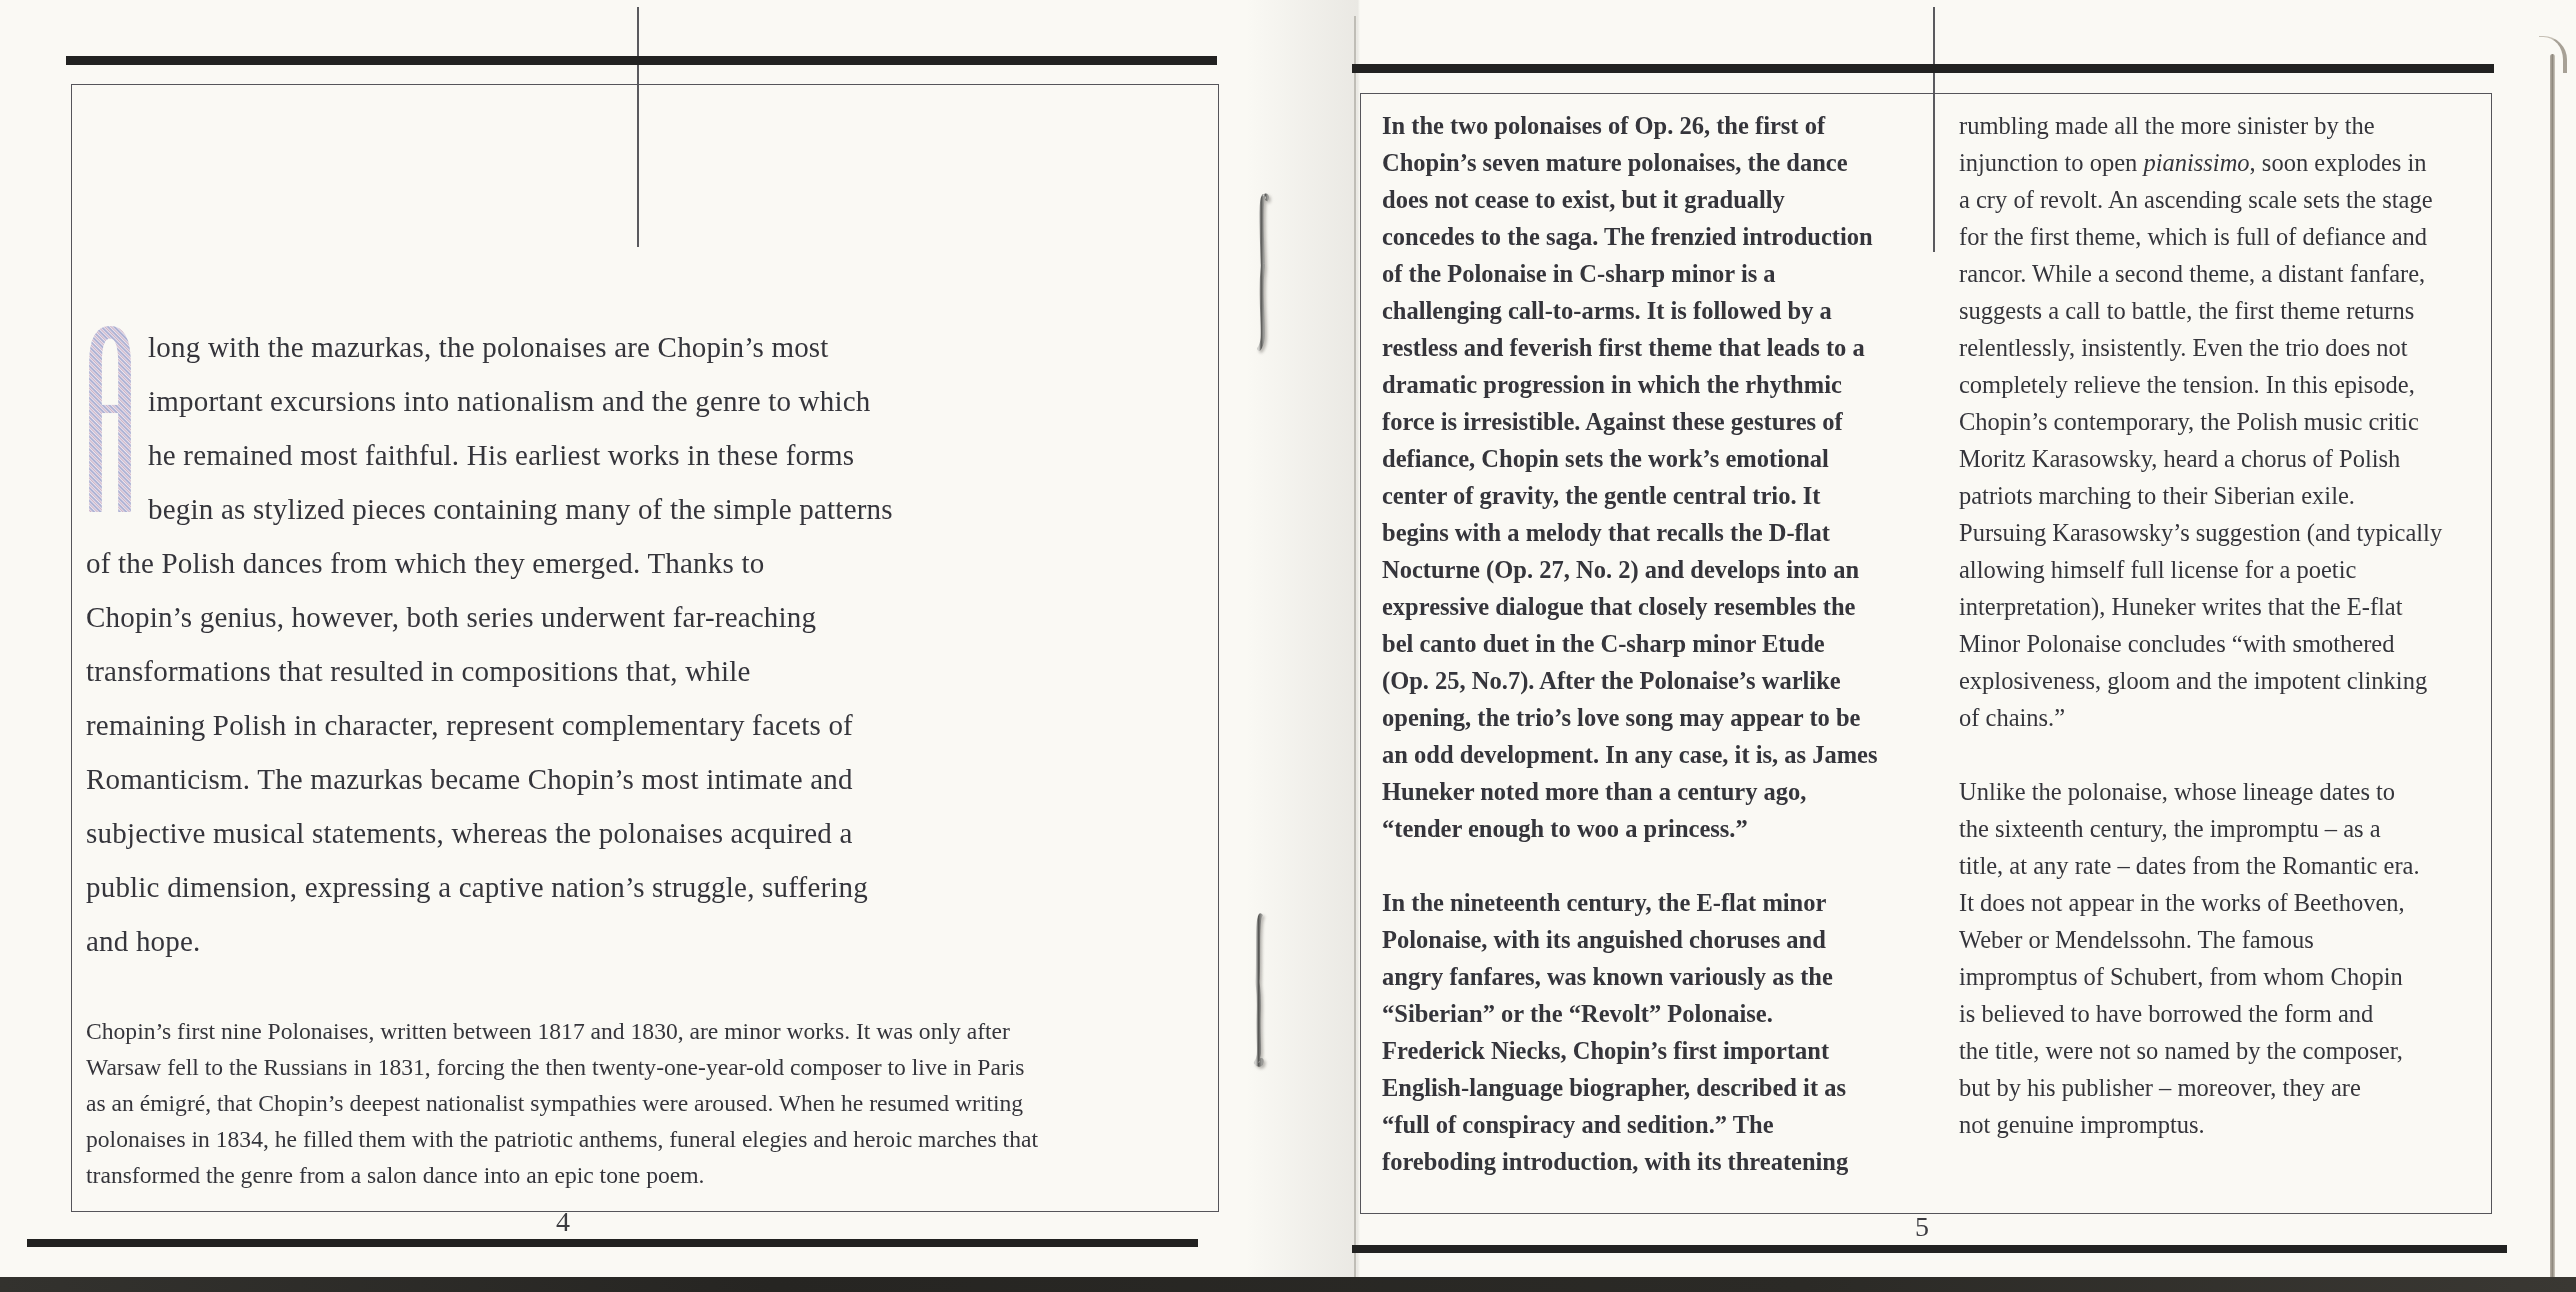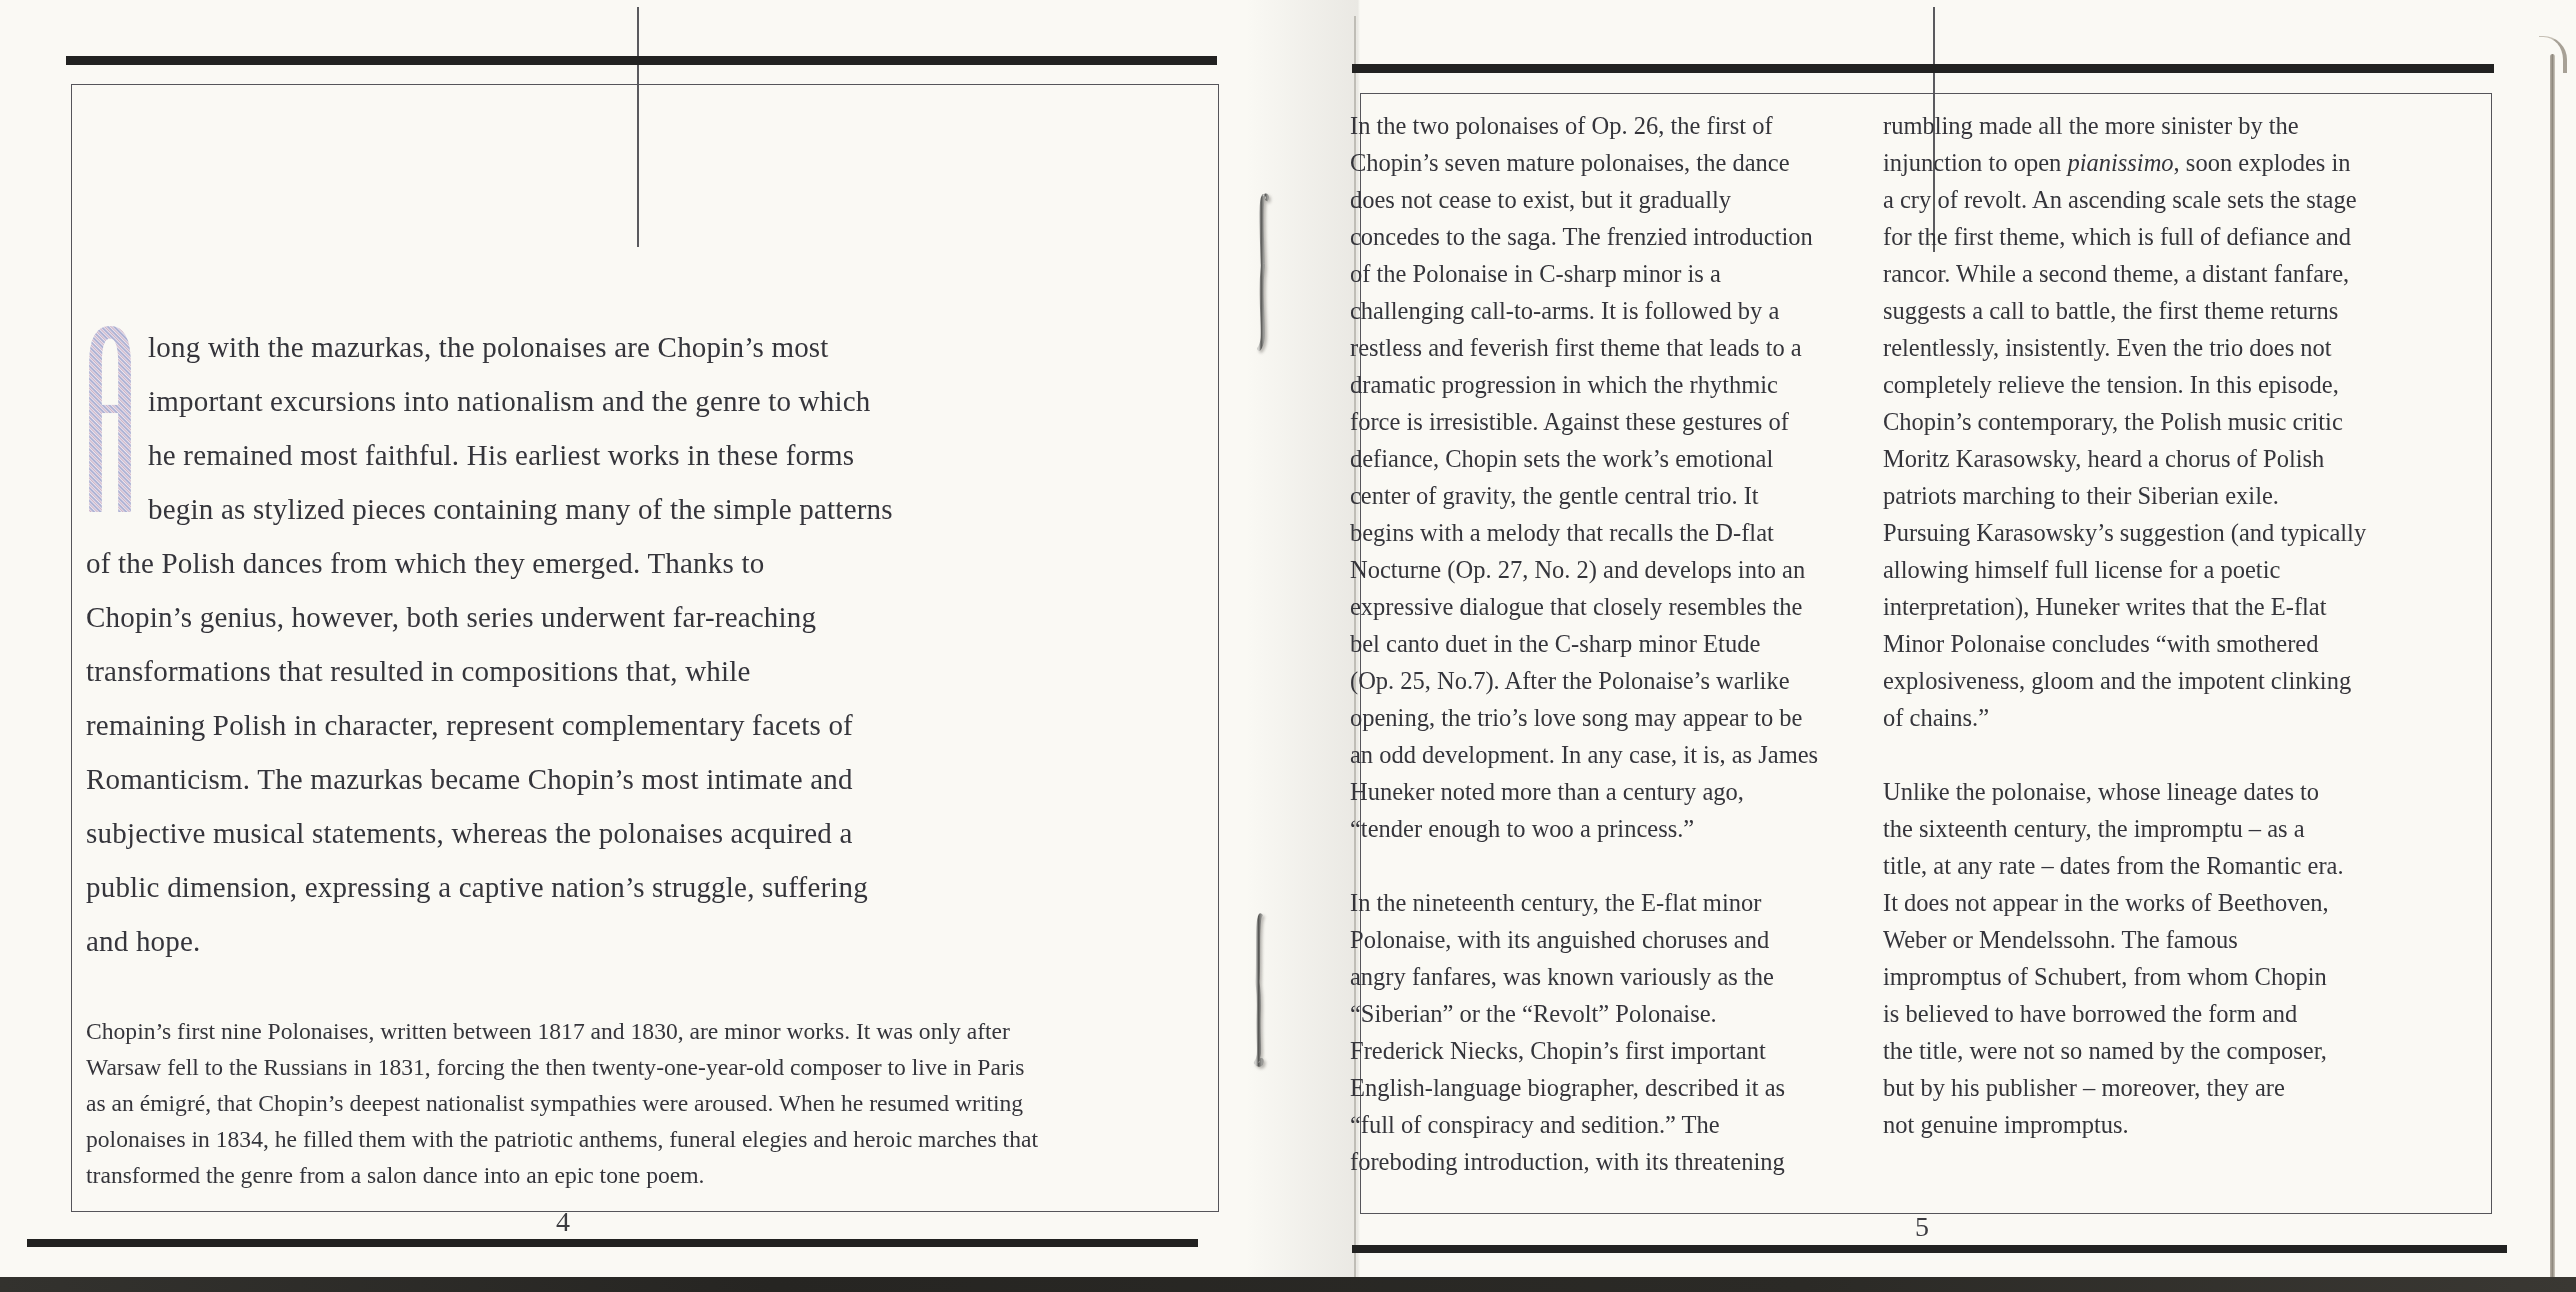--- a/index.html
+++ b/index.html
@@ -14,22 +14,22 @@
   
   .lead{position:absolute;left:86px;top:320px;width:1137px;
         font-size:29px;line-height:54px;letter-spacing:0.2px;white-space:nowrap;}
   .dropcap{float:left;width:44px;height:187px;margin:5.4px 16.3px 0 1.8px;}
   
   .footnote{position:absolute;left:86px;top:990px;width:1137px;
             font-size:23.6px;line-height:36px;white-space:nowrap;margin-top:23px;}
   
   .col{position:absolute;top:107px;font-size:24.5px;line-height:37px;white-space:nowrap;}
   .col .para2{margin-top:37px;}
-  .col1{left:1350px;width:538px;}
-  .col2{left:1883px;width:525px;}
+  .col1{left:1382px;width:538px;font-weight:bold;}
+  .col2{left:1959px;width:525px;}
   em{font-style:italic;}
   
   .pagenum{position:absolute;width:64px;text-align:center;font-size:28px;color:#3c3c40;}
   
   .gutter-shade{position:absolute;left:1246px;top:0;width:114px;height:1293px;
      background:linear-gradient(to right, rgba(90,85,80,0) 0%, rgba(90,85,80,.06) 55%, rgba(90,85,80,.10) 98%, rgba(90,85,80,0) 100%);}
   .sheet-edge{position:absolute;left:1354px;top:16.3px;width:1.8px;height:1264px;background:#bfbdb6;}
   
   .page-edge{position:absolute;left:2550px;top:54px;width:5.4px;height:1226px;border-radius:3.6px;
      background:linear-gradient(to right,#b6b0a6,#8f897e,#cfcac0);}

